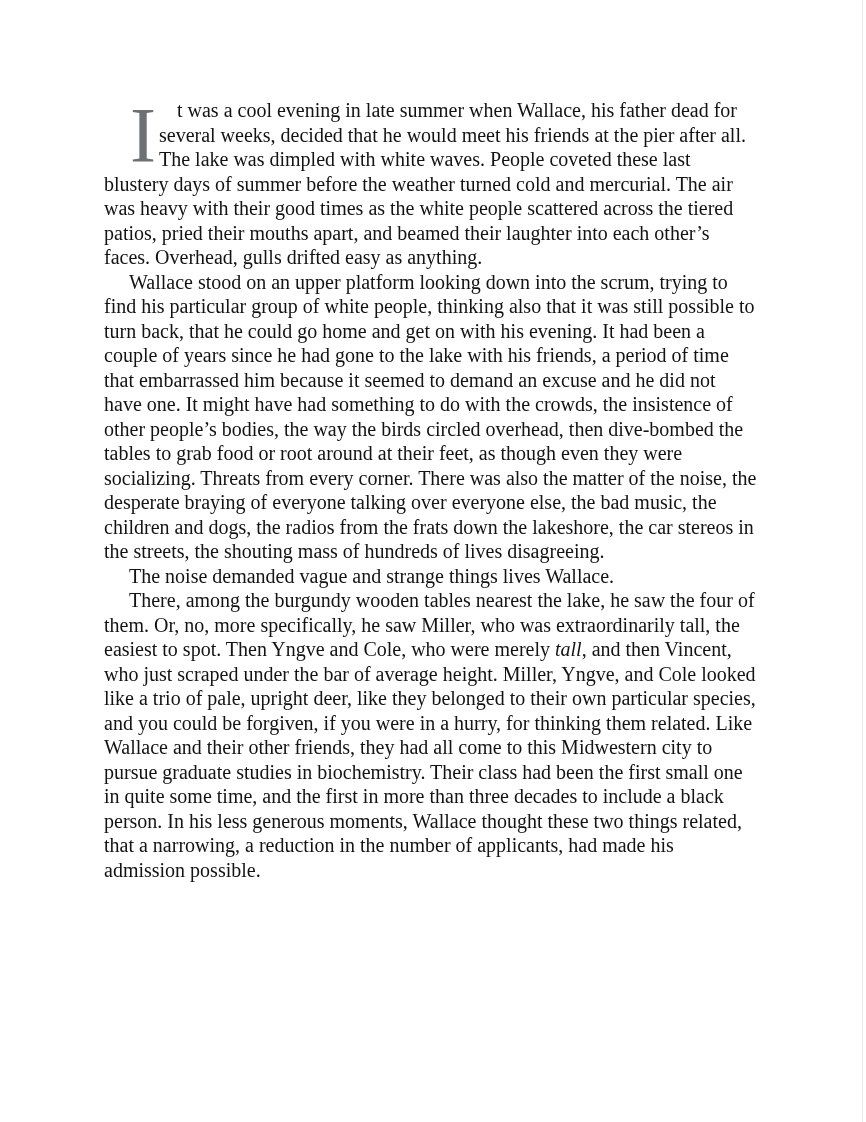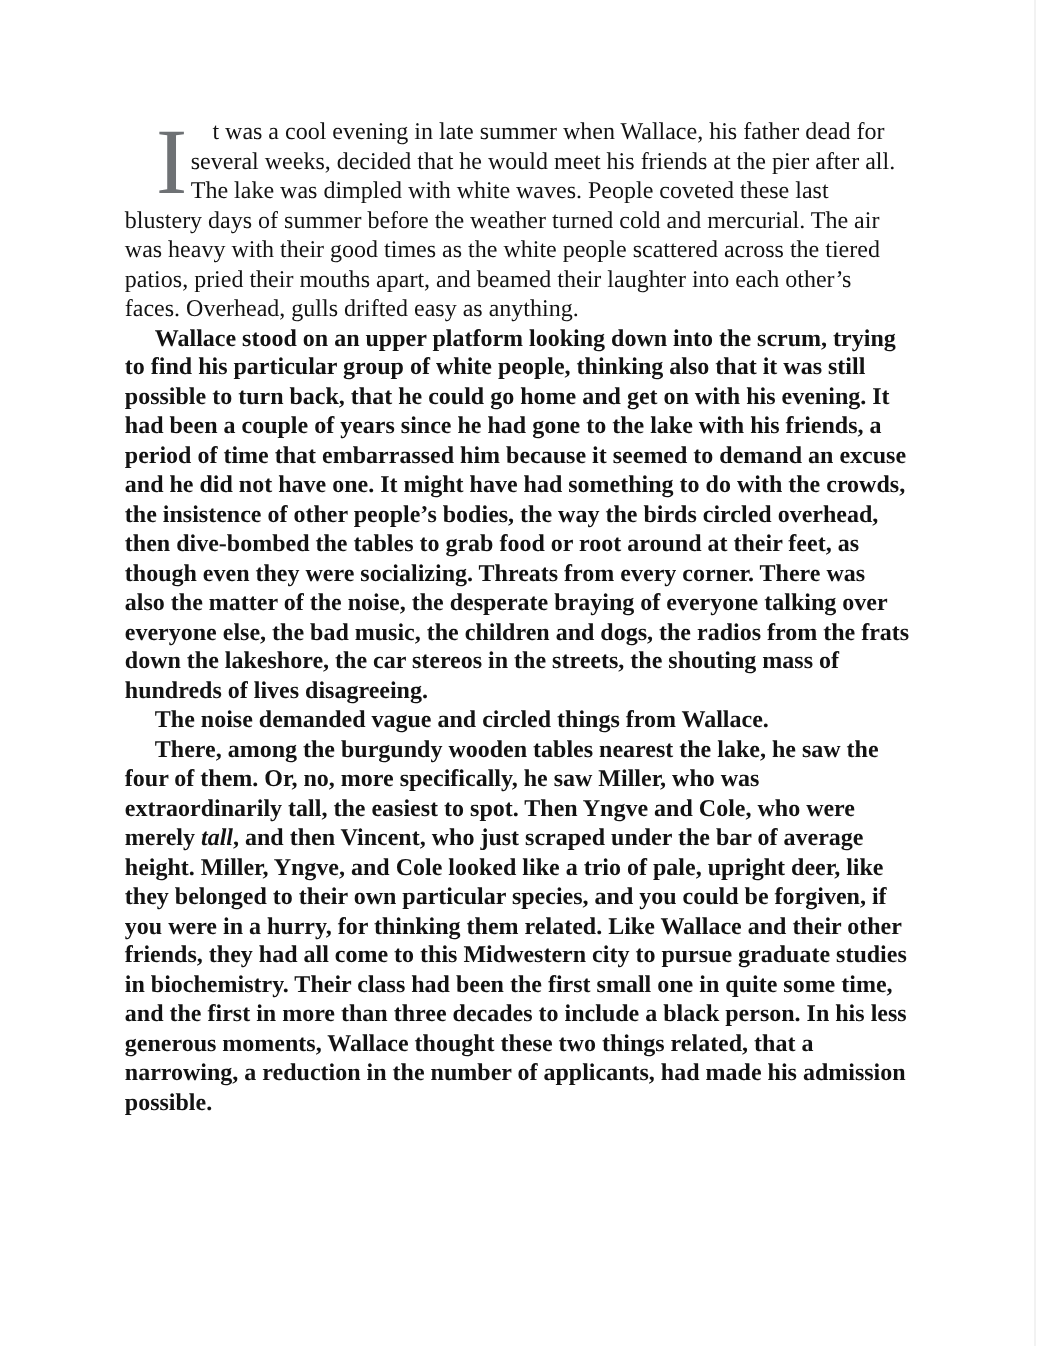--- a/index.html
+++ b/index.html
@@ -15,21 +15,21 @@
     position: absolute;
     left: 104px;
     top: 98px;
     width: 654px;
     font-size: 20px;
     line-height: 24.5px;
     color: #131313;
     text-align: left;
   }
   .text-column p { margin: 0; padding: 0; }
-  p.indent { text-indent: 25px; font-weight: bold; }
+  p.indent { text-indent: 25px; }
   .dropcap {
     float: left;
     font-family: "Liberation Serif", serif;
     font-size: 78px;
     line-height: 58px;
     height: 58px;
     margin: 8px 3px 0 26px;
     color: #6e7174;
     font-weight: normal;
   }
@@ -47,17 +47,17 @@
     background: #e9e9e9;
   }
 </style>
 </head>
 <body>
 
 <div class="page" style="background: rgb(255, 255, 255);">
   <div class="text-column" style="color: rgb(19, 19, 19);">
     <p><span class="dropcap" style="color: rgb(110, 113, 116);">I</span><span class="first-line-gap"></span><span>t was a cool evening in late summer when Wallace, his father dead for several weeks, decided that he would meet his friends at the pier after all. The lake was dimpled with white waves. People coveted these last blustery days of summer before the weather turned cold and mercurial. The air was heavy with their good times as the white people scattered across the tiered patios, pried their mouths apart, and beamed their laughter into each other’s faces. Overhead, gulls drifted easy as anything.</span></p>
     <p class="indent">Wallace stood on an upper platform looking down into the scrum, trying to find his particular group of white people, thinking also that it was still possible to turn back, that he could go home and get on with his evening. It had been a couple of years since he had gone to the lake with his friends, a period of time that embarrassed him because it seemed to demand an excuse and he did not have one. It might have had something to do with the crowds, the insistence of other people’s bodies, the way the birds circled overhead, then dive-bombed the tables to grab food or root around at their feet, as though even they were socializing. Threats from every corner. There was also the matter of the noise, the desperate braying of everyone talking over everyone else, the bad music, the children and dogs, the radios from the frats down the lakeshore, the car stereos in the streets, the shouting mass of hundreds of lives disagreeing.</p>
-    <p class="indent">The noise demanded vague and circled things from Wallace.</p>
+    <p class="indent">The noise demanded vague and strange things lives Wallace.</p>
     <p class="indent"><span>There, among the burgundy wooden tables nearest the lake, he saw the four of them. Or, no, more specifically, he saw Miller, who was extraordinarily tall, the easiest to spot. Then Yngve and Cole, who were merely </span><i>tall</i><span>, and then Vincent, who just scraped under the bar of average height. Miller, Yngve, and Cole looked like a trio of pale, upright deer, like they belonged to their own particular species, and you could be forgiven, if you were in a hurry, for thinking them related. Like Wallace and their other friends, they had all come to this Midwestern city to pursue graduate studies in biochemistry. Their class had been the first small one in quite some time, and the first in more than three decades to include a black person. In his less generous moments, Wallace thought these two things related, that a narrowing, a reduction in the number of applicants, had made his admission possible.</span></p>
   </div>
   <div class="edge-line" style="background: rgb(233, 233, 233);"></div>
 </div>
 
 </body></html>

